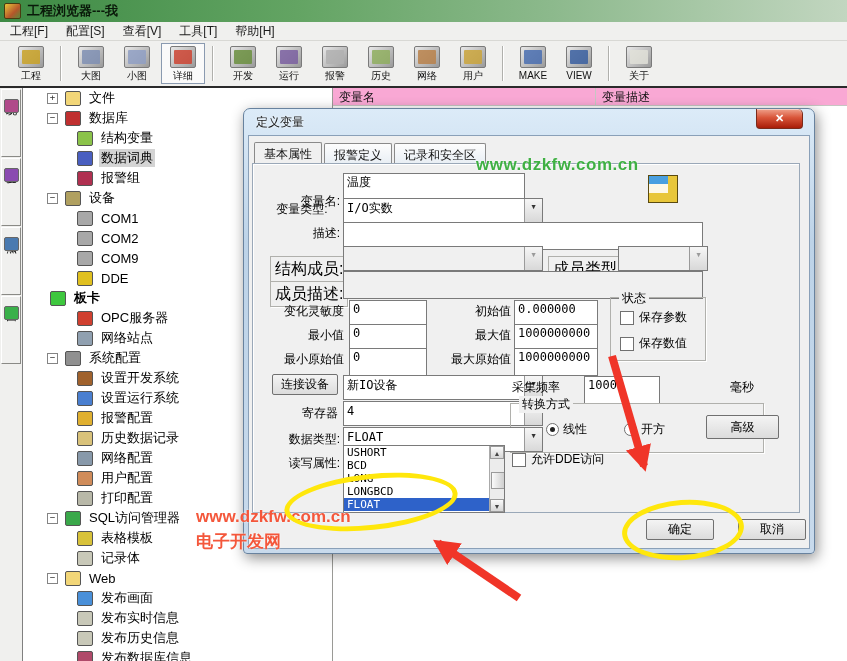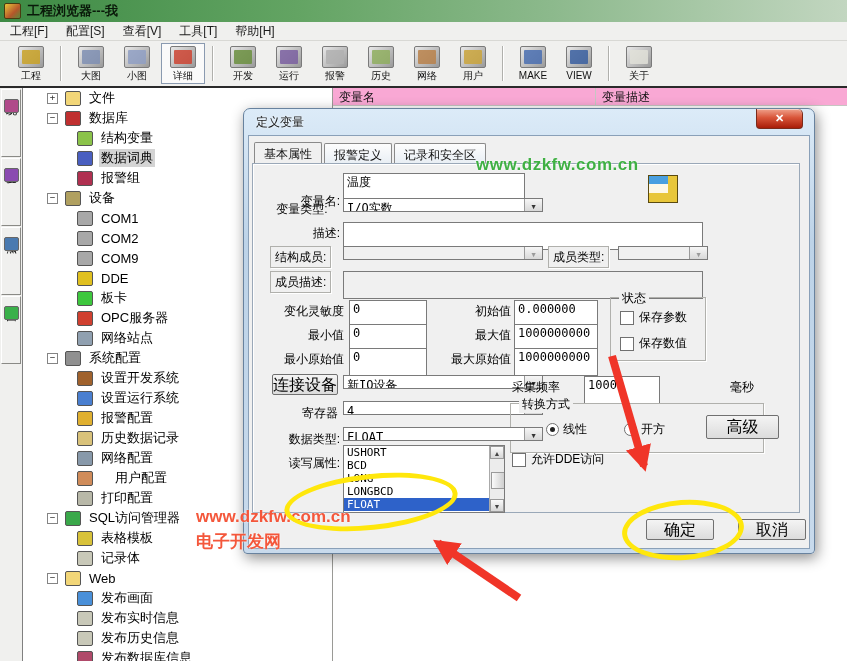--- a/index.html
+++ b/index.html
@@ -68,42 +68,42 @@
     border:1px solid #8aa0b8;box-sizing:border-box;}
   .dtabs{position:absolute;left:10px;top:34px;height:21px;display:flex;}
   .dtab{font-size:12px;padding:3px 9px 2px;border:1px solid #8a8a8a;border-bottom:none;
     background:linear-gradient(180deg,#fdfdfd,#e8eef4);margin-right:2px;border-radius:2px 2px 0 0;color:#111;}
   .dtab.active{background:#f0f0f0;position:relative;top:-1px;padding-bottom:4px;}
   .dpanel{position:absolute;left:8px;top:54px;width:548px;height:350px;background:#f0f0f0;
     border:1px solid #9aa8b8;box-shadow:inset 1px 1px 0 #fff;box-sizing:border-box;}
 
   .dlbl{position:absolute;font-size:12px;color:#000;text-align:right;white-space:nowrap;}
   .dlbl.left{text-align:left;}
-  .lblbox{position:absolute;font-size:12px;color:#000;border:1px solid #b0b0ac;
-    box-shadow:1px 1px 0 #fff;padding:2px 4px 1px;white-space:nowrap;background:#f0f0f0;}
+  .lblbox{position:absolute;font-size:16px;color:#000;border:1px solid #b0b0ac;
+    box-shadow:1px 1px 0 #fff;padding:2px 4px 1px;white-space:nowrap;background:#f0f0f0;margin-top:10px;}
   .tb{position:absolute;background:#fff;border:1px solid #7a7a7a;height:28px;
     font:12px "DejaVu Sans Mono",monospace;color:#000;padding:1px 3px;box-sizing:border-box;
     line-height:15px;white-space:nowrap;overflow:hidden;}
   .tb.dis{background:#f0f0f0;}
-  .combo{position:absolute;background:#fff;border:1px solid #7a7a7a;height:14px;box-sizing:border-box;
+  .combo{position:absolute;background:#fff;border:1px solid #7a7a7a;height:25px;box-sizing:border-box;
     font:12px "DejaVu Sans Mono",monospace;line-height:16px;padding:1px 20px 1px 3px;white-space:nowrap;overflow:hidden;}
   .combo .arr{position:absolute;right:0;top:0;width:17px;height:100%;background:linear-gradient(180deg,#f6f6f6,#d8d8d8);
     border-left:1px solid #9a9a9a;font-size:7px;text-align:center;line-height:16px;color:#333;}
   .combo.dis{background:#f0f0f0;color:#8a8a8a;}
   .combo.dis .arr{color:#9a9a9a;}
   .grp{position:absolute;border:1px solid #b0b0ac;box-shadow:1px 1px 0 #fff;}
   .grp .leg{position:absolute;top:-8px;left:8px;background:#f0f0f0;font-size:12px;padding:0 3px;}
   .cb{position:absolute;display:flex;align-items:center;font-size:12px;}
   .cb .box{width:12px;height:12px;background:#fff;border:1px solid #707070;margin-right:5px;flex:none;}
   .radio{position:absolute;display:flex;align-items:center;font-size:12px;}
   .radio .dot{width:11px;height:11px;border-radius:50%;background:#fff;border:1px solid #707070;
     margin-right:4px;position:relative;flex:none;}
   .radio.sel .dot::after{content:"";position:absolute;left:3px;top:3px;width:5px;height:5px;border-radius:50%;background:#222;}
   .btn{position:absolute;background:linear-gradient(180deg,#f4f4f4,#dcdcdc);border:1px solid #707070;
-    border-radius:2px;font-size:16px;text-align:center;color:#000;box-sizing:border-box;}
+    border-radius:2px;font-size:12px;text-align:center;color:#000;box-sizing:border-box;}
   .lb{position:absolute;background:#fff;border:1px solid #7a7a7a;box-sizing:border-box;overflow:hidden;}
   .lbi{font:11px "DejaVu Sans Mono",monospace;height:13px;line-height:13px;padding:0 3px;color:#000;}
   .lbi.sel{background:#2e62c9;color:#fff;}
   .sbar{position:absolute;right:0;top:0;width:15px;height:100%;background:#ececec;border-left:1px solid #aaa;box-sizing:border-box;}
   .sbtn{height:13px;font-size:7px;text-align:center;line-height:13px;color:#444;background:linear-gradient(180deg,#fafafa,#d6d6d6);border:1px solid #9a9a9a;box-sizing:border-box;}
   .sbtn.dn{position:absolute;bottom:0;width:100%;}
   .sthumb{position:absolute;top:26px;left:1px;width:12px;height:15px;background:linear-gradient(90deg,#fafafa,#cfcfcf);border:1px solid #9a9a9a;}
 
   
   .wm{position:absolute;font-weight:bold;white-space:nowrap;pointer-events:none;text-shadow:0 0 2px #fff;}
@@ -272,21 +272,21 @@
         <span class="tlab">COM2</span>
       </div>
       <div class="trow" style="padding-left: 54px;">
         <span class="tico" style="background: rgb(168, 168, 168);"></span>
         <span class="tlab">COM9</span>
       </div>
       <div class="trow" style="padding-left: 54px;">
         <span class="tico" style="background: rgb(224, 192, 32);"></span>
         <span class="tlab">DDE</span>
       </div>
-      <div class="trow" style="padding-left: 54px;">
+      <div class="trow" style="padding-left: 27px; font-weight: bold;">
         <span class="tico" style="background: rgb(62, 199, 62);"></span>
         <span class="tlab">板卡</span>
       </div>
       <div class="trow" style="padding-left: 54px;">
         <span class="tico" style="background: rgb(208, 64, 48);"></span>
         <span class="tlab">OPC服务器</span>
       </div>
       <div class="trow" style="padding-left: 54px;">
         <span class="tico" style="background: rgb(144, 160, 176);"></span>
         <span class="tlab">网络站点</span>
@@ -309,21 +309,21 @@
         <span class="tlab">报警配置</span>
       </div>
       <div class="trow" style="padding-left: 54px;">
         <span class="tico" style="background: rgb(217, 194, 122);"></span>
         <span class="tlab">历史数据记录</span>
       </div>
       <div class="trow" style="padding-left: 54px;">
         <span class="tico" style="background: rgb(136, 153, 170);"></span>
         <span class="tlab">网络配置</span>
       </div>
-      <div class="trow" style="padding-left: 54px; gap: 14px;">
+      <div class="trow" style="padding-left: 54px;">
         <span class="tico" style="background: rgb(208, 140, 90);"></span>
         <span class="tlab">用户配置</span>
       </div>
       <div class="trow" style="padding-left: 54px;">
         <span class="tico" style="background: rgb(184, 184, 168);"></span>
         <span class="tlab">打印配置</span>
       </div>
       <div class="trow" style="padding-left: 24px;">
         <span class="texp">−</span>
         <span class="tico" style="background: rgb(58, 168, 74);"></span>

